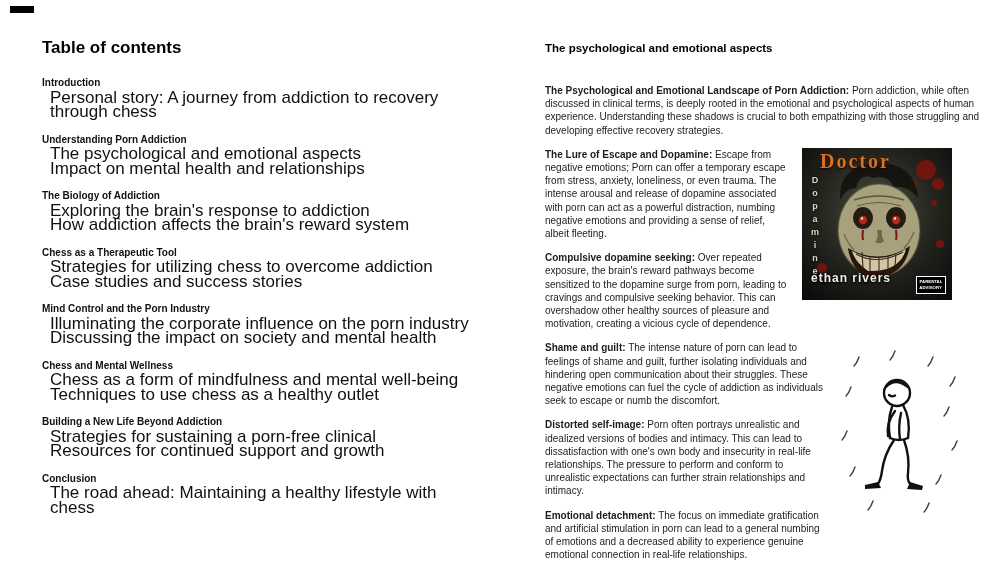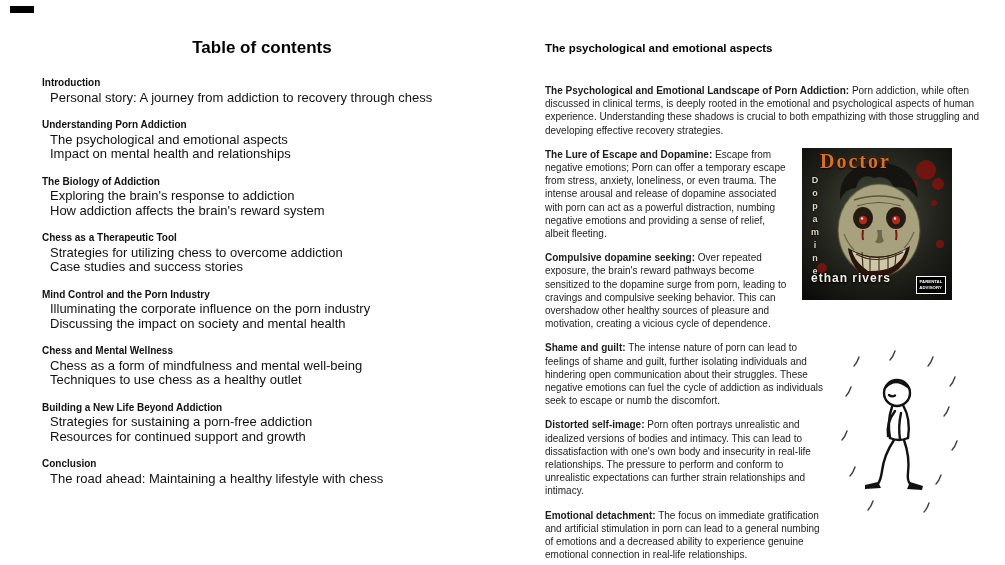--- a/index.html
+++ b/index.html
@@ -5,24 +5,24 @@
   * { margin:0; padding:0; box-sizing:border-box; }
   html,body { background:#ffffff; }
   body { font-family:"Liberation Sans", sans-serif; color:#1c1c1c; }
 
   .canvas { position:relative; width:1005px; height:565px; background:#fff; overflow:hidden; }
 
   .corner-mark { position:absolute; left:10px; top:6px; width:24px; height:7px; background:#000; }
 
   
   .page-left { position:absolute; left:42px; top:38px; width:440px; color:#111; }
-  .toc-title { font-size:17px; font-weight:bold; color:#000; margin:0 0 18px 0;text-align:center; }
+  .toc-title { font-size:17px; font-weight:bold; color:#000; margin:0 0 18px 0; }
   .toc-section { margin-bottom:13px; }
   .toc-heading { font-size:10px; font-weight:bold; line-height:14.5px; }
-  .toc-line { font-size:13px; line-height:14.5px;padding-left:8px; }
+  .toc-line { font-size:17px; line-height:14.5px;padding-left:8px; }
 
   
   .page-right { position:absolute; left:545px; top:42px; width:447px; }
   .content-heading { font-size:11.5px; font-weight:bold; color:#000; margin:0 0 30px 0; }
   .para { font-size:10px; line-height:13.2px; margin:0 0 11px 0; }
   .para strong { font-weight:bold; }
 
   
   .cover { float:right; width:150px; height:152px; margin:0 40px 40px 12px;
            position:relative; background:#15130f; overflow:hidden; }
@@ -87,21 +87,21 @@
     </section>
 
     <section class="toc-section">
       <div class="toc-heading">Chess and Mental Wellness</div>
       <div class="toc-line">Chess as a form of mindfulness and mental well-being</div>
       <div class="toc-line">Techniques to use chess as a healthy outlet</div>
     </section>
 
     <section class="toc-section">
       <div class="toc-heading">Building a New Life Beyond Addiction</div>
-      <div class="toc-line">Strategies for sustaining a porn-free addiction</div>
+      <div class="toc-line">Strategies for sustaining a porn-free clinical</div>
       <div class="toc-line">Resources for continued support and growth</div>
     </section>
 
     <section class="toc-section">
       <div class="toc-heading">Conclusion</div>
       <div class="toc-line">The road ahead: Maintaining a healthy lifestyle with chess</div>
     </section>
   </div>
 
   <div class="page-right">

